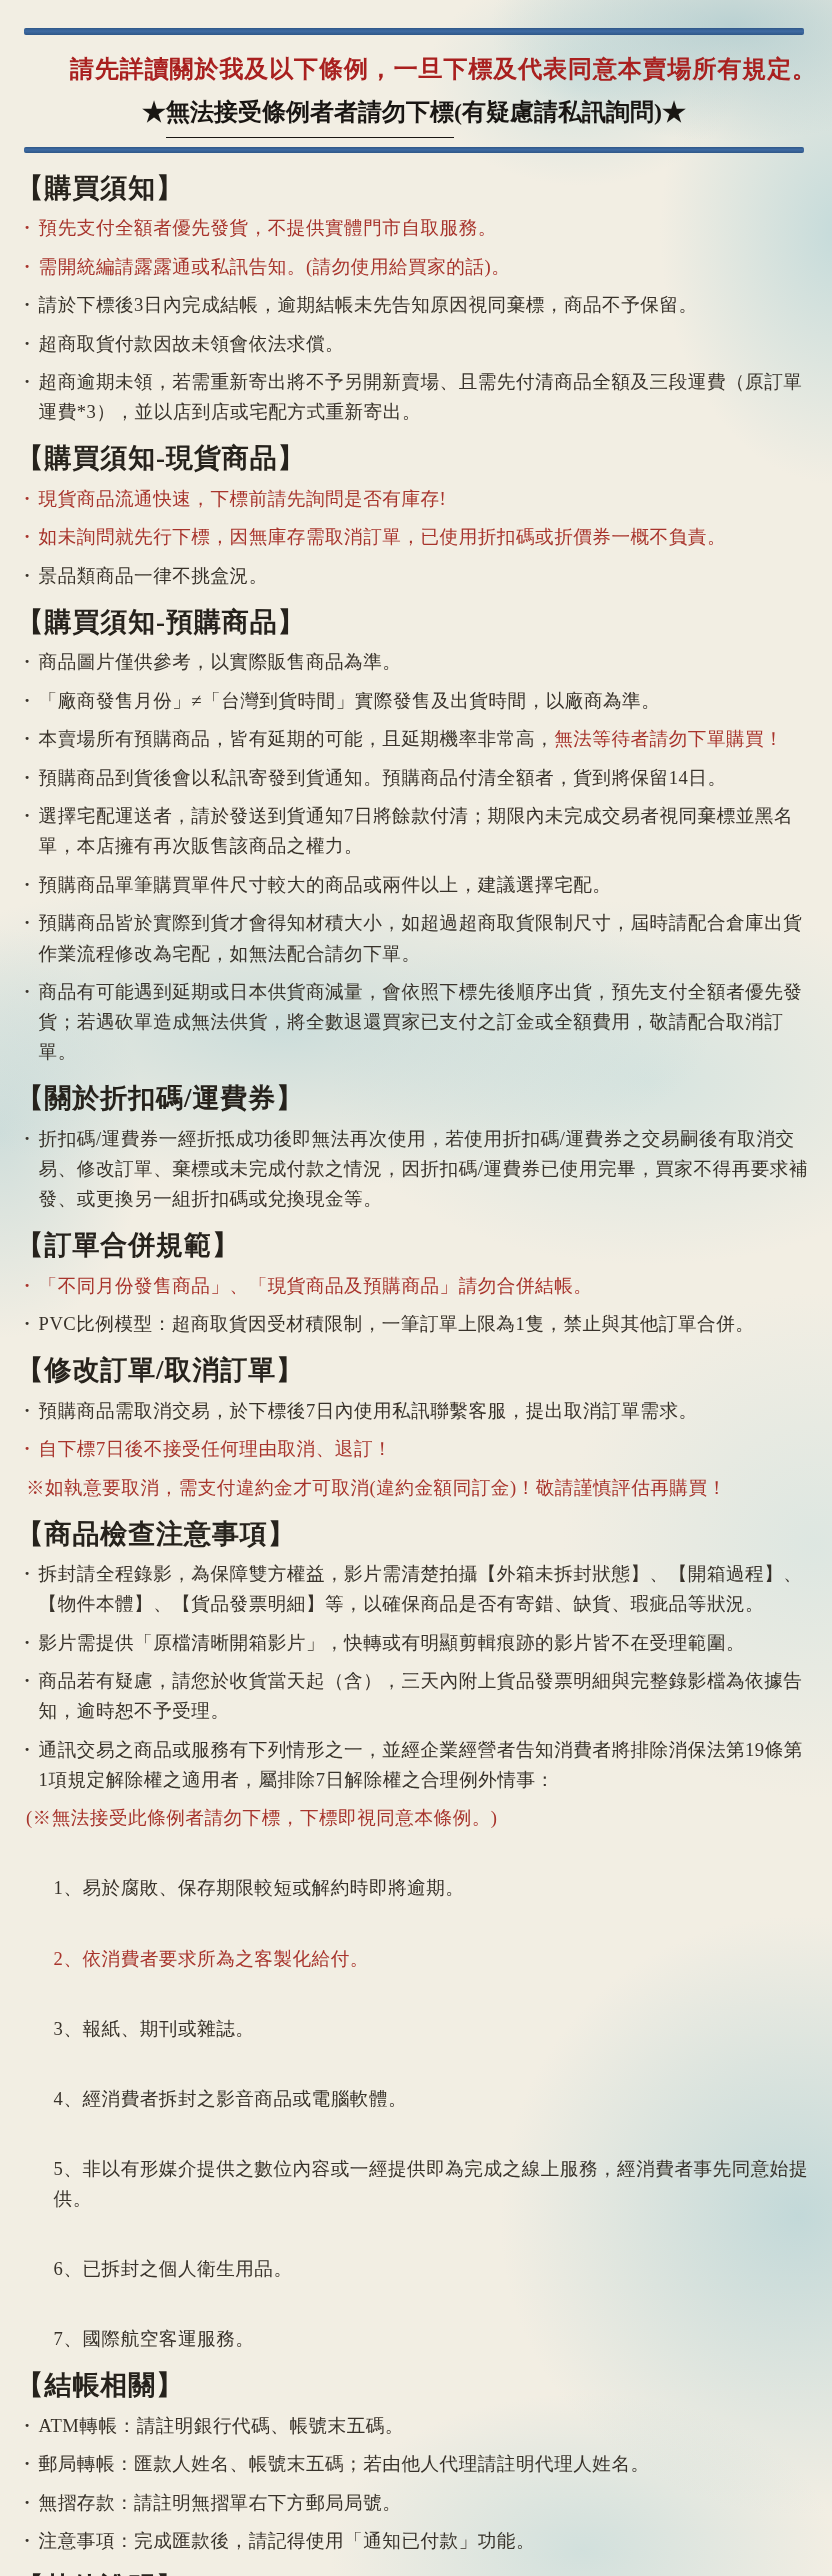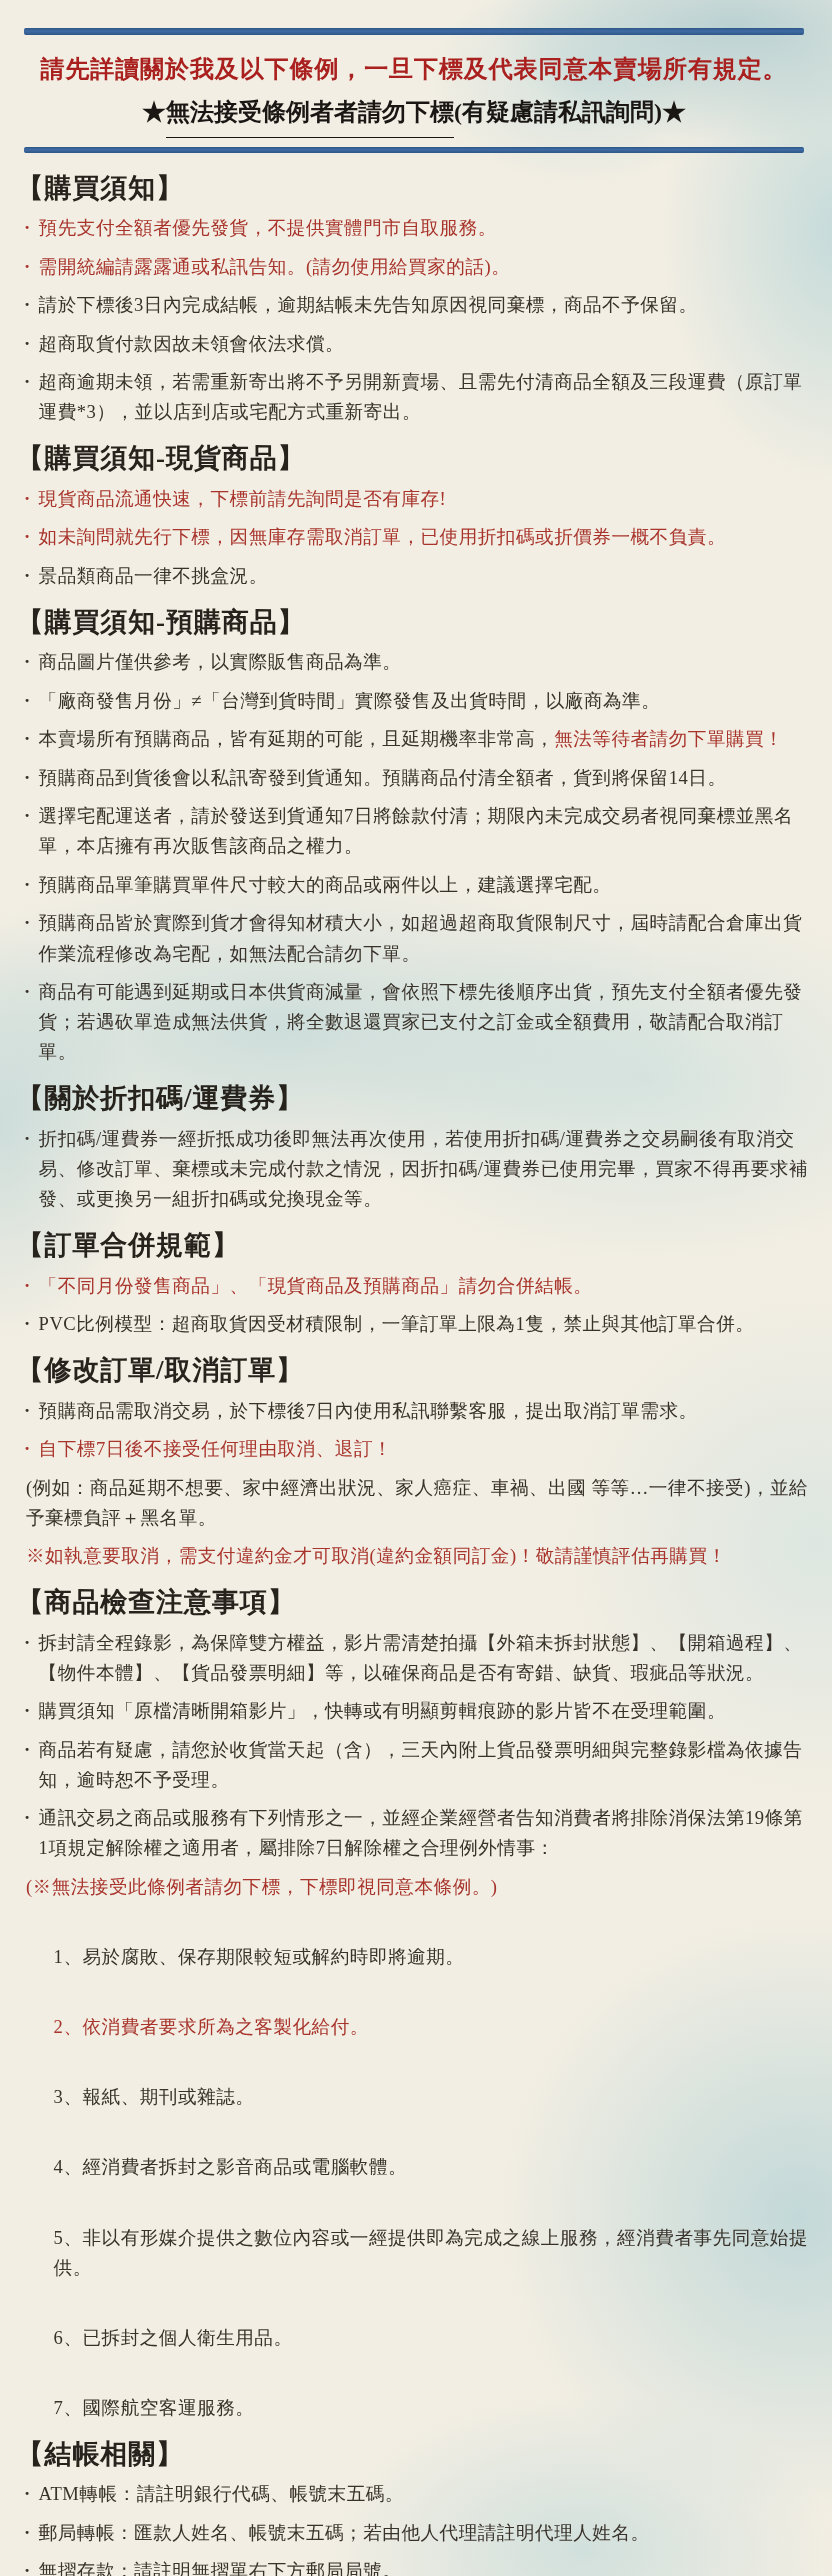--- a/index.html
+++ b/index.html
@@ -15,21 +15,21 @@
       radial-gradient(ellipse 483px 278px at 78% 42%, rgba(183,216,219,.45), transparent 66%),
       radial-gradient(ellipse 223px 316px at 0% 44%,  rgba(165,202,209,.45), transparent 65%),
       radial-gradient(ellipse 390px 390px at 98% 60%, rgba(190,219,222,.40), transparent 65%),
       radial-gradient(ellipse 483px 483px at 96% 86%, rgba(156,199,208,.55), transparent 62%),
       radial-gradient(ellipse 390px 241px at 70% 99%, rgba(170,207,213,.45), transparent 65%);
   }
   .page{position:relative;padding:13px 15px 0 11px;}
   .rule{height:6.5px;background:linear-gradient(#2f5788,#3f6ba3 45%,#2f5788);border-radius:1.9px;margin:0 13px;}
   .rule.top{margin-top:15px;}
   .header{text-align:center;padding:9.3px 0 5.6px 0;}
-  .title{margin:9.3px 0 11px 0;font-size:24px;font-weight:bold;color:#a9201f;letter-spacing:0.9px;}
+  .title{margin:9.3px 0 11px 0;font-size:24px;font-weight:bold;color:#a9201f;letter-spacing:0.9px;text-align:right;}
   .subtitle{margin:3.7px 0 13px 0;font-size:24px;font-weight:bold;color:#191613;}
   .subtitle .underline{border-bottom:1.9px solid #191613;padding-bottom:12px;}
   #sections{padding:3.7px 5.6px 0 5.6px;}
   h2.section-heading{
     margin:13px 0 7.4px 0;font-size:27px;font-weight:bold;color:#26221c;letter-spacing:0.9px;
   }
   .item{
     position:relative;margin:0 0 8.4px 0;padding-left:22px;
     font-size:18.6px;line-height:1.62;color:#38322a;letter-spacing:0.5px;
   }
@@ -76,25 +76,24 @@
       <p class="item bullet"><span class="seg ink">預購商品皆於實際到貨才會得知材積大小，如超過超商取貨限制尺寸，屆時請配合倉庫出貨作業流程修改為宅配，如無法配合請勿下單。</span></p>
       <p class="item bullet"><span class="seg ink">商品有可能遇到延期或日本供貨商減量，會依照下標先後順序出貨，預先支付全額者優先發貨；若遇砍單造成無法供貨，將全數退還買家已支付之訂金或全額費用，敬請配合取消訂單。</span></p>
       <h2 class="section-heading">【關於折扣碼/運費券】</h2>
       <p class="item bullet"><span class="seg ink">折扣碼/運費券一經折抵成功後即無法再次使用，若使用折扣碼/運費券之交易嗣後有取消交易、修改訂單、棄標或未完成付款之情況，因折扣碼/運費券已使用完畢，買家不得再要求補發、或更換另一組折扣碼或兌換現金等。</span></p>
       <h2 class="section-heading">【訂單合併規範】</h2>
       <p class="item bullet lead-red"><span class="seg red">「不同月份發售商品」、「現貨商品及預購商品」請勿合併結帳。</span></p>
       <p class="item bullet"><span class="seg ink">PVC比例模型：超商取貨因受材積限制，一筆訂單上限為1隻，禁止與其他訂單合併。</span></p>
       <h2 class="section-heading">【修改訂單/取消訂單】</h2>
       <p class="item bullet"><span class="seg ink">預購商品需取消交易，於下標後7日內使用私訊聯繫客服，提出取消訂單需求。</span></p>
       <p class="item bullet lead-red"><span class="seg red">自下標7日後不接受任何理由取消、退訂！</span></p>
-      <p class="item no-bullet"><span class="seg ink">(例如：商品延期不想要、家中經濟出狀況、家人癌症、車禍、出國 等等…一律不接受)，並給予棄標負評＋黑名單。</span></p>
       <p class="item no-bullet"><span class="seg red">※如執意要取消，需支付違約金才可取消(違約金額同訂金)！敬請謹慎評估再購買！</span></p>
       <h2 class="section-heading">【商品檢查注意事項】</h2>
       <p class="item bullet"><span class="seg ink">拆封請全程錄影，為保障雙方權益，影片需清楚拍攝【外箱未拆封狀態】、【開箱過程】、【物件本體】、【貨品發票明細】等，以確保商品是否有寄錯、缺貨、瑕疵品等狀況。</span></p>
-      <p class="item bullet"><span class="seg ink">購買須知「原檔清晰開箱影片」，快轉或有明顯剪輯痕跡的影片皆不在受理範圍。</span></p>
+      <p class="item bullet"><span class="seg ink">影片需提供「原檔清晰開箱影片」，快轉或有明顯剪輯痕跡的影片皆不在受理範圍。</span></p>
       <p class="item bullet"><span class="seg ink">商品若有疑慮，請您於收貨當天起（含），三天內附上貨品發票明細與完整錄影檔為依據告知，逾時恕不予受理。</span></p>
       <p class="item bullet"><span class="seg ink">通訊交易之商品或服務有下列情形之一，並經企業經營者告知消費者將排除消保法第19條第1項規定解除權之適用者，屬排除7日解除權之合理例外情事：</span></p>
       <p class="item no-bullet"><span class="seg red">(※無法接受此條例者請勿下標，下標即視同意本條例。)</span></p>
       <p class="item no-bullet indent"><span class="seg ink">1、易於腐敗、保存期限較短或解約時即將逾期。</span></p>
       <p class="item no-bullet indent"><span class="seg red">2、依消費者要求所為之客製化給付。</span></p>
       <p class="item no-bullet indent"><span class="seg ink">3、報紙、期刊或雜誌。</span></p>
       <p class="item no-bullet indent"><span class="seg ink">4、經消費者拆封之影音商品或電腦軟體。</span></p>
       <p class="item no-bullet indent"><span class="seg ink">5、非以有形媒介提供之數位內容或一經提供即為完成之線上服務，經消費者事先同意始提供。</span></p>
       <p class="item no-bullet indent"><span class="seg ink">6、已拆封之個人衛生用品。</span></p>
       <p class="item no-bullet indent"><span class="seg ink">7、國際航空客運服務。</span></p>

